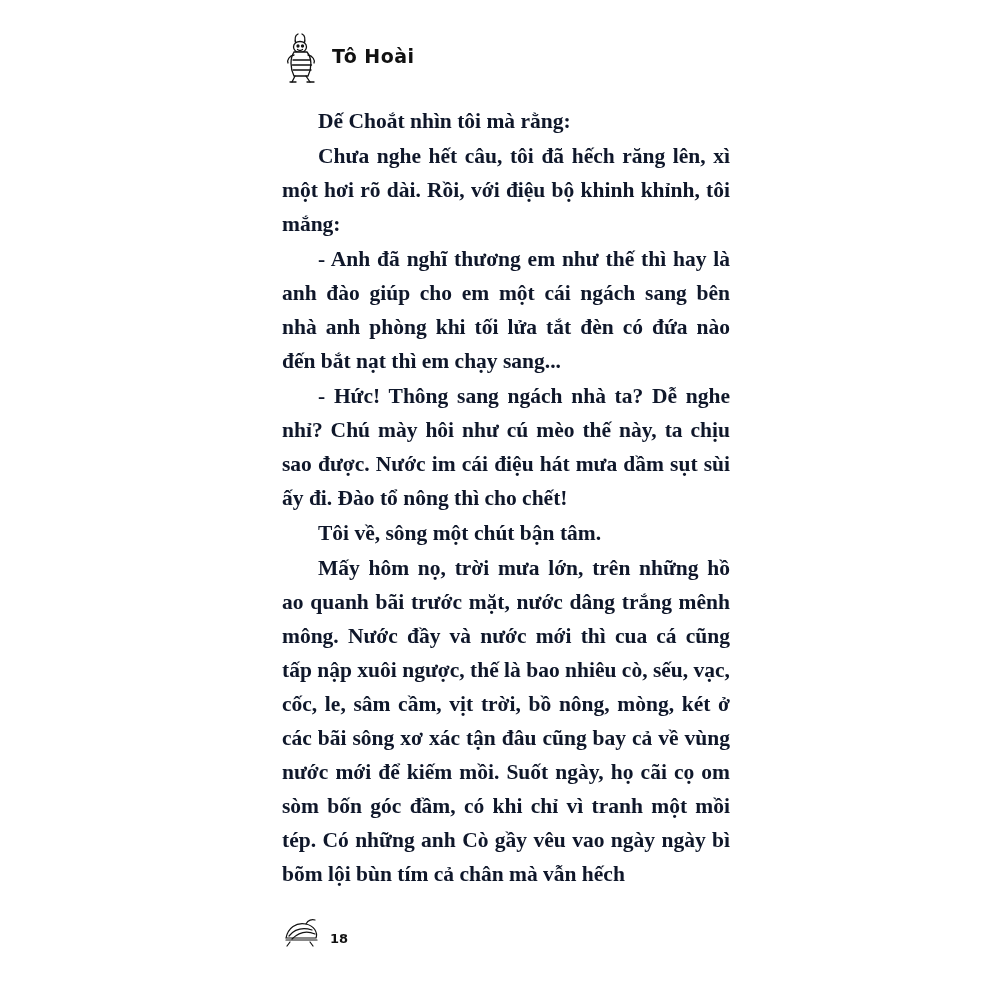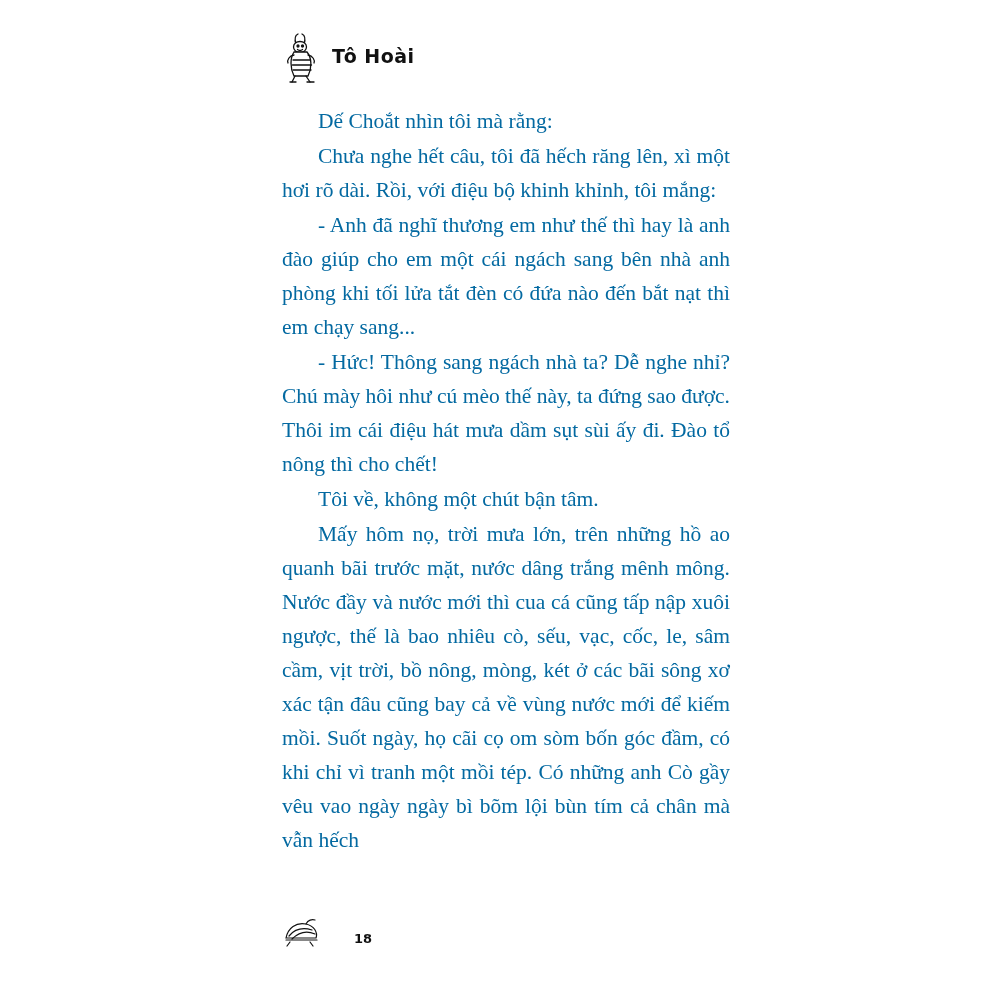--- a/index.html
+++ b/index.html
@@ -51,21 +51,22 @@
     width: 448px;
   }
   .para {
     font-family: "Liberation Serif", serif;
     font-size: 21.5px;
     line-height: 34px;
     text-align: justify;
     text-justify: inter-word;
     margin: 0 0 1px 0;
     text-indent: 36px;
-    color: #0369a1;
+    color: #0f172a;
+    font-weight: bold;
   }
   
   .footer {
     position: absolute;
     left: 282px;
     top: 918px;
     display: flex;
     align-items: flex-end;
     gap: 6px;
   }
@@ -73,21 +74,20 @@
     width: 42px;
     height: 30px;
   }
   .footer-icon svg { display: block; }
   .page-number {
     font-family: "DejaVu Sans", sans-serif;
     font-weight: bold;
     font-size: 13px;
     color: #111111;
     padding-bottom: 2px;
-    margin-left: 24px;
   }
 </style>
 </head>
 <body>
 
 <div class="page">
 
   <div class="header">
     <span class="header-icon">
       <svg width="40" height="52" viewBox="0 0 40 52" xmlns="http://www.w3.org/2000/svg">
@@ -117,22 +117,22 @@
         </g>
       </svg>
     </span>
     <span class="header-title">Tô Hoài</span>
   </div>
 
   <div class="text-block">
     <p class="para">Dế Choắt nhìn tôi mà rằng:</p>
     <p class="para">Chưa nghe hết câu, tôi đã hếch răng lên, xì một hơi rõ dài. Rồi, với điệu bộ khinh khỉnh, tôi mắng:</p>
     <p class="para">- Anh đã nghĩ thương em như thế thì hay là anh đào giúp cho em một cái ngách sang bên nhà anh phòng khi tối lửa tắt đèn có đứa nào đến bắt nạt thì em chạy sang...</p>
-    <p class="para">- Hức! Thông sang ngách nhà ta? Dễ nghe nhỉ? Chú mày hôi như cú mèo thế này, ta đứng sao được. Thôi im cái điệu hát mưa dầm sụt sùi ấy đi. Đào tổ nông thì cho chết!</p>
-    <p class="para">Tôi về, không một chút bận tâm.</p>
+    <p class="para">- Hức! Thông sang ngách nhà ta? Dễ nghe nhỉ? Chú mày hôi như cú mèo thế này, ta chịu sao được. Nước im cái điệu hát mưa dầm sụt sùi ấy đi. Đào tổ nông thì cho chết!</p>
+    <p class="para">Tôi về, sông một chút bận tâm.</p>
     <p class="para">Mấy hôm nọ, trời mưa lớn, trên những hồ ao quanh bãi trước mặt, nước dâng trắng mênh mông. Nước đầy và nước mới thì cua cá cũng tấp nập xuôi ngược, thế là bao nhiêu cò, sếu, vạc, cốc, le, sâm cầm, vịt trời, bồ nông, mòng, két ở các bãi sông xơ xác tận đâu cũng bay cả về vùng nước mới để kiếm mồi. Suốt ngày, họ cãi cọ om sòm bốn góc đầm, có khi chỉ vì tranh một mồi tép. Có những anh Cò gầy vêu vao ngày ngày bì bõm lội bùn tím cả chân mà vẫn hếch</p>
   </div>
 
   <div class="footer">
     <span class="footer-icon">
       <svg width="42" height="30" viewBox="0 0 42 30" xmlns="http://www.w3.org/2000/svg">
         <g stroke="#111" stroke-width="1.2" fill="none" stroke-linecap="round">
           <path d="M4 20 C6 10, 14 4, 24 6 C32 8, 36 14, 34 20 Z" fill="#fff"></path>
           <path d="M7 18 C12 12, 20 9, 30 12"></path>
           <path d="M10 21 C16 15, 24 12, 33 16"></path>

